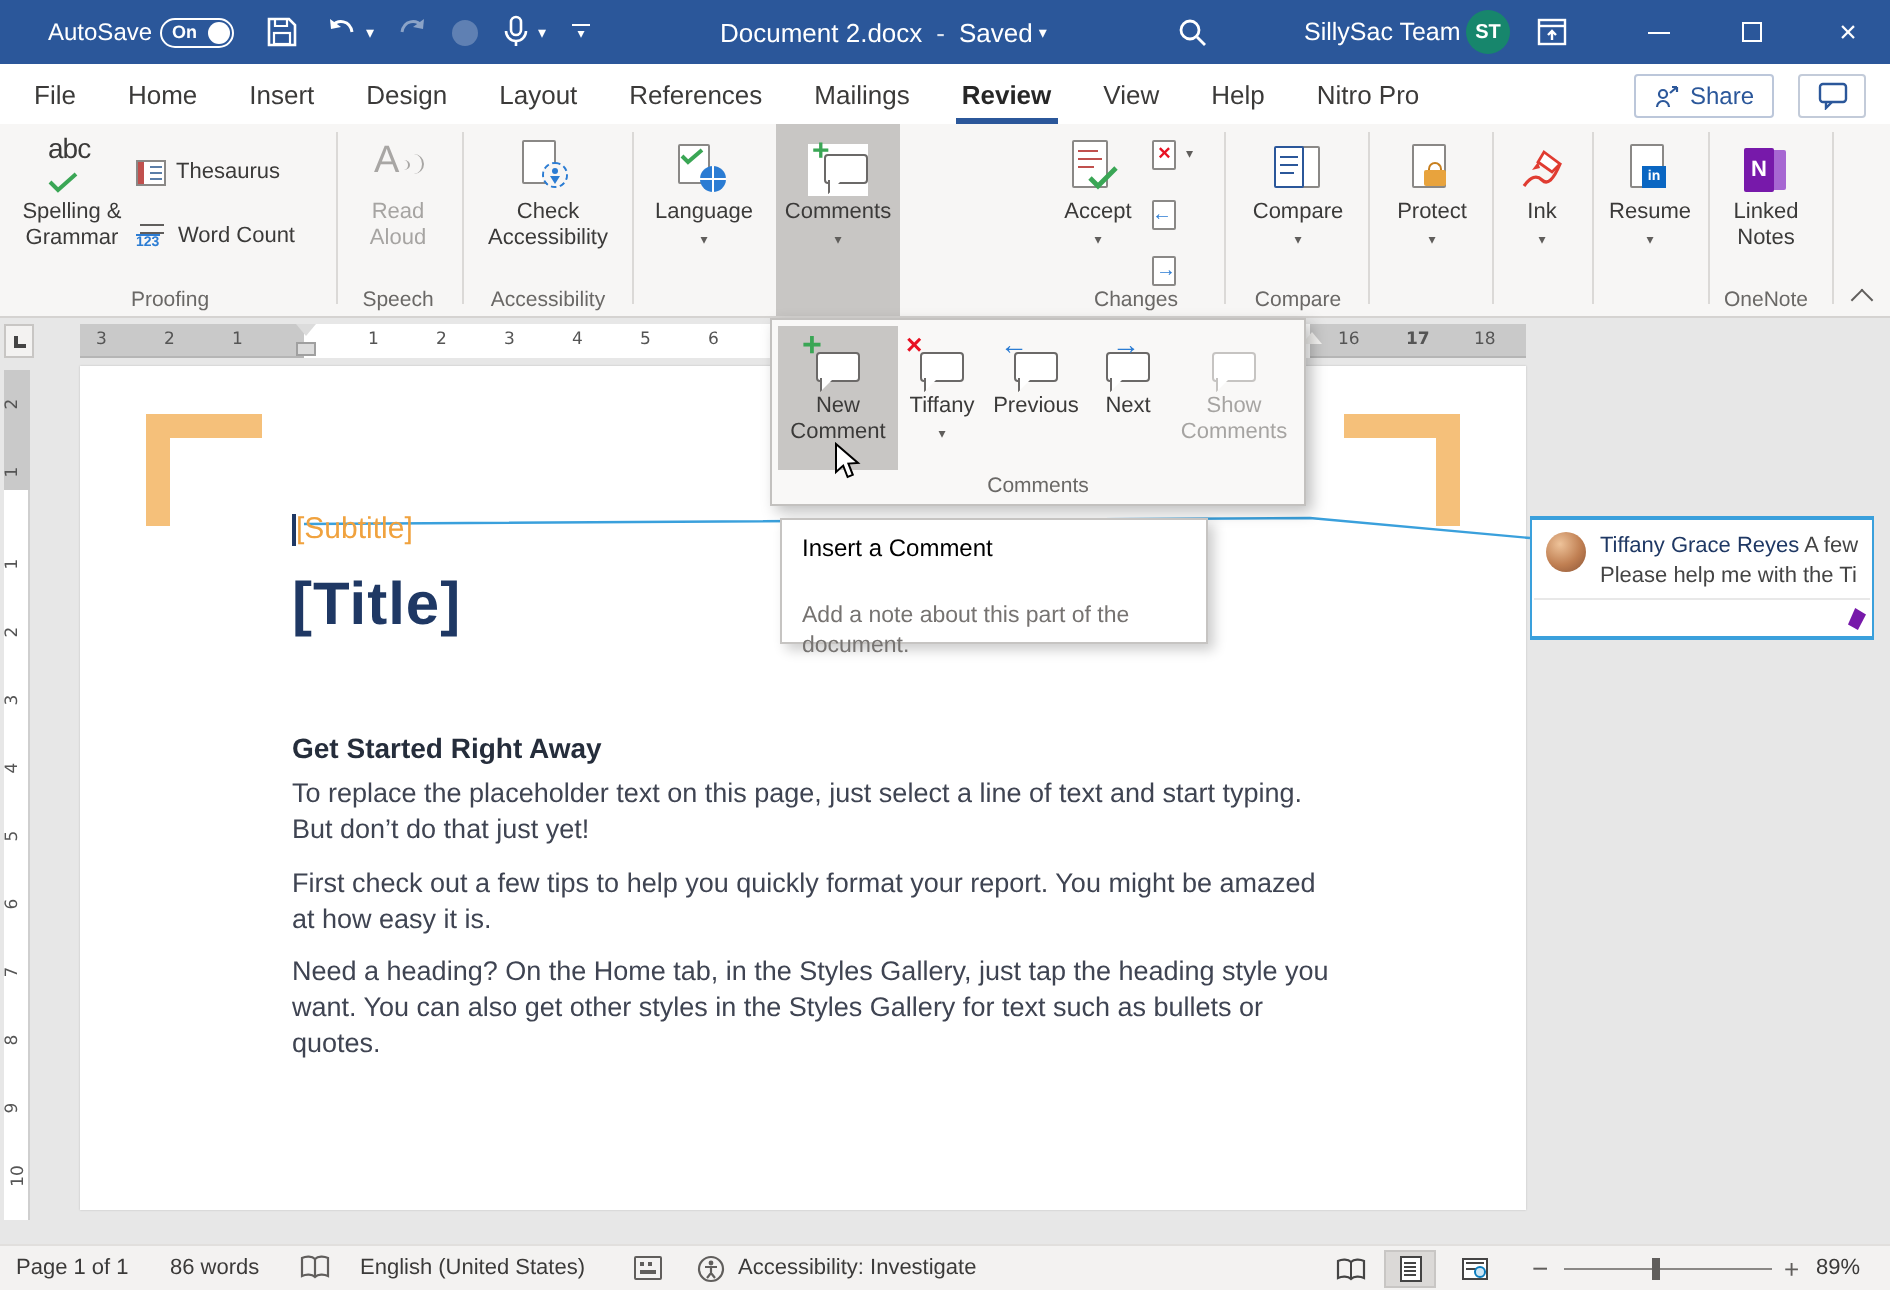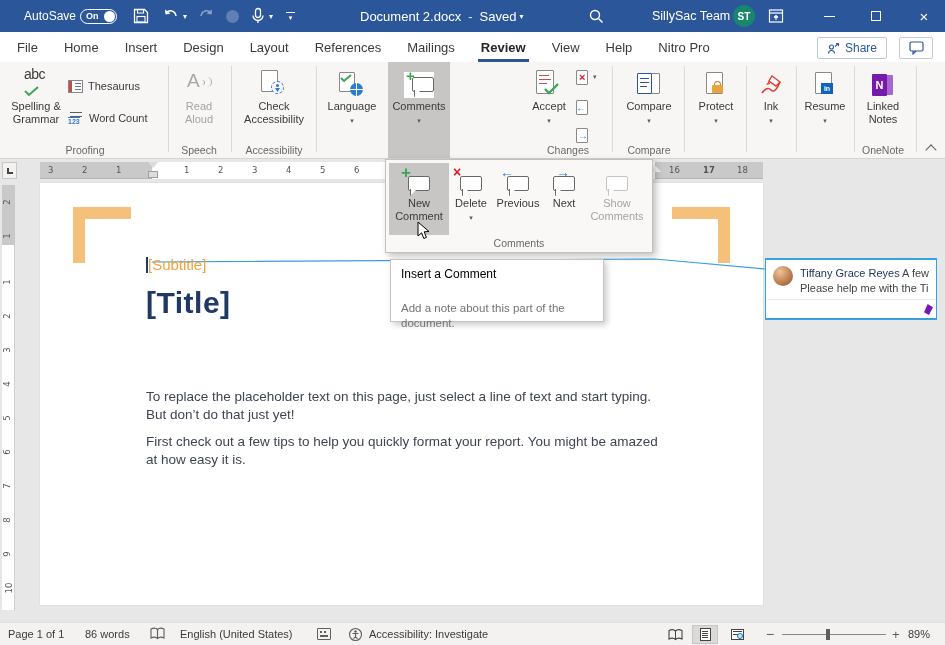--- a/index.html
+++ b/index.html
@@ -475,22 +475,24 @@
       <div class="corner" style="left:678px;top:24px;width:12px;height:56px;"></div>
     </div>
 
     <svg class="anchorline" width="630" height="26">
       <polyline points="12,10 515,7 625,17" fill="none" stroke="#3aa0dc" stroke-width="1.2"></polyline>
     </svg>
 
     <div class="caretbar"></div>
     <div class="doc-subtitle">[Subtitle]</div>
     <div class="doc-title">[Title]</div>
+    <div class="doc-h1">Get Started Right Away</div>
     <div class="doc-p" style="top:226px;">To replace the placeholder text on this page, just select a line of text and start typing. But don’t do that just yet!</div>
     <div class="doc-p" style="top:271px;">First check out a few tips to help you quickly format your report. You might be amazed at how easy it is.</div>
+    <div class="doc-p" style="top:315px;">Need a heading? On the Home tab, in the Styles Gallery, just tap the heading style you want. You can also get other styles in the Styles Gallery for text such as bullets or quotes.</div>
 
     <div class="cmtcard">
       <div class="cmt-avatar"></div>
       <div class="cmt-line1">
         <span class="author">Tiffany Grace Reyes</span>
         <span>A few</span>
       </div>
       <div class="cmt-line2">Please help me with the Ti</div>
       <div class="cmt-div"></div>
       <div class="cmt-pen"></div>
@@ -508,21 +510,21 @@
       <span>New</span><br>
       <span>Comment</span>
     </div>
     <div class="fly-item" style="left:65px;width:40px;">
       <div class="fic">
         <div style="position:relative;">
             <div class="bub"></div>
             <span class="bub-glyph" style="color:#e81123;font-size:14px;">×</span>
           </div>
       </div>
-      <span>Delete</span><br>
+      <span>Tiffany</span><br>
       <span style="font-size:7px;color:#605e5c;">▾</span>
     </div>
     <div class="fly-item" style="left:106px;width:52px;">
       <div class="fic">
         <div style="position:relative;">
             <div class="bub"></div>
             <span class="bub-glyph" style="color:#2b7cd3;font-size:14px;">←</span>
           </div>
       </div>
       <span>Previous</span>

